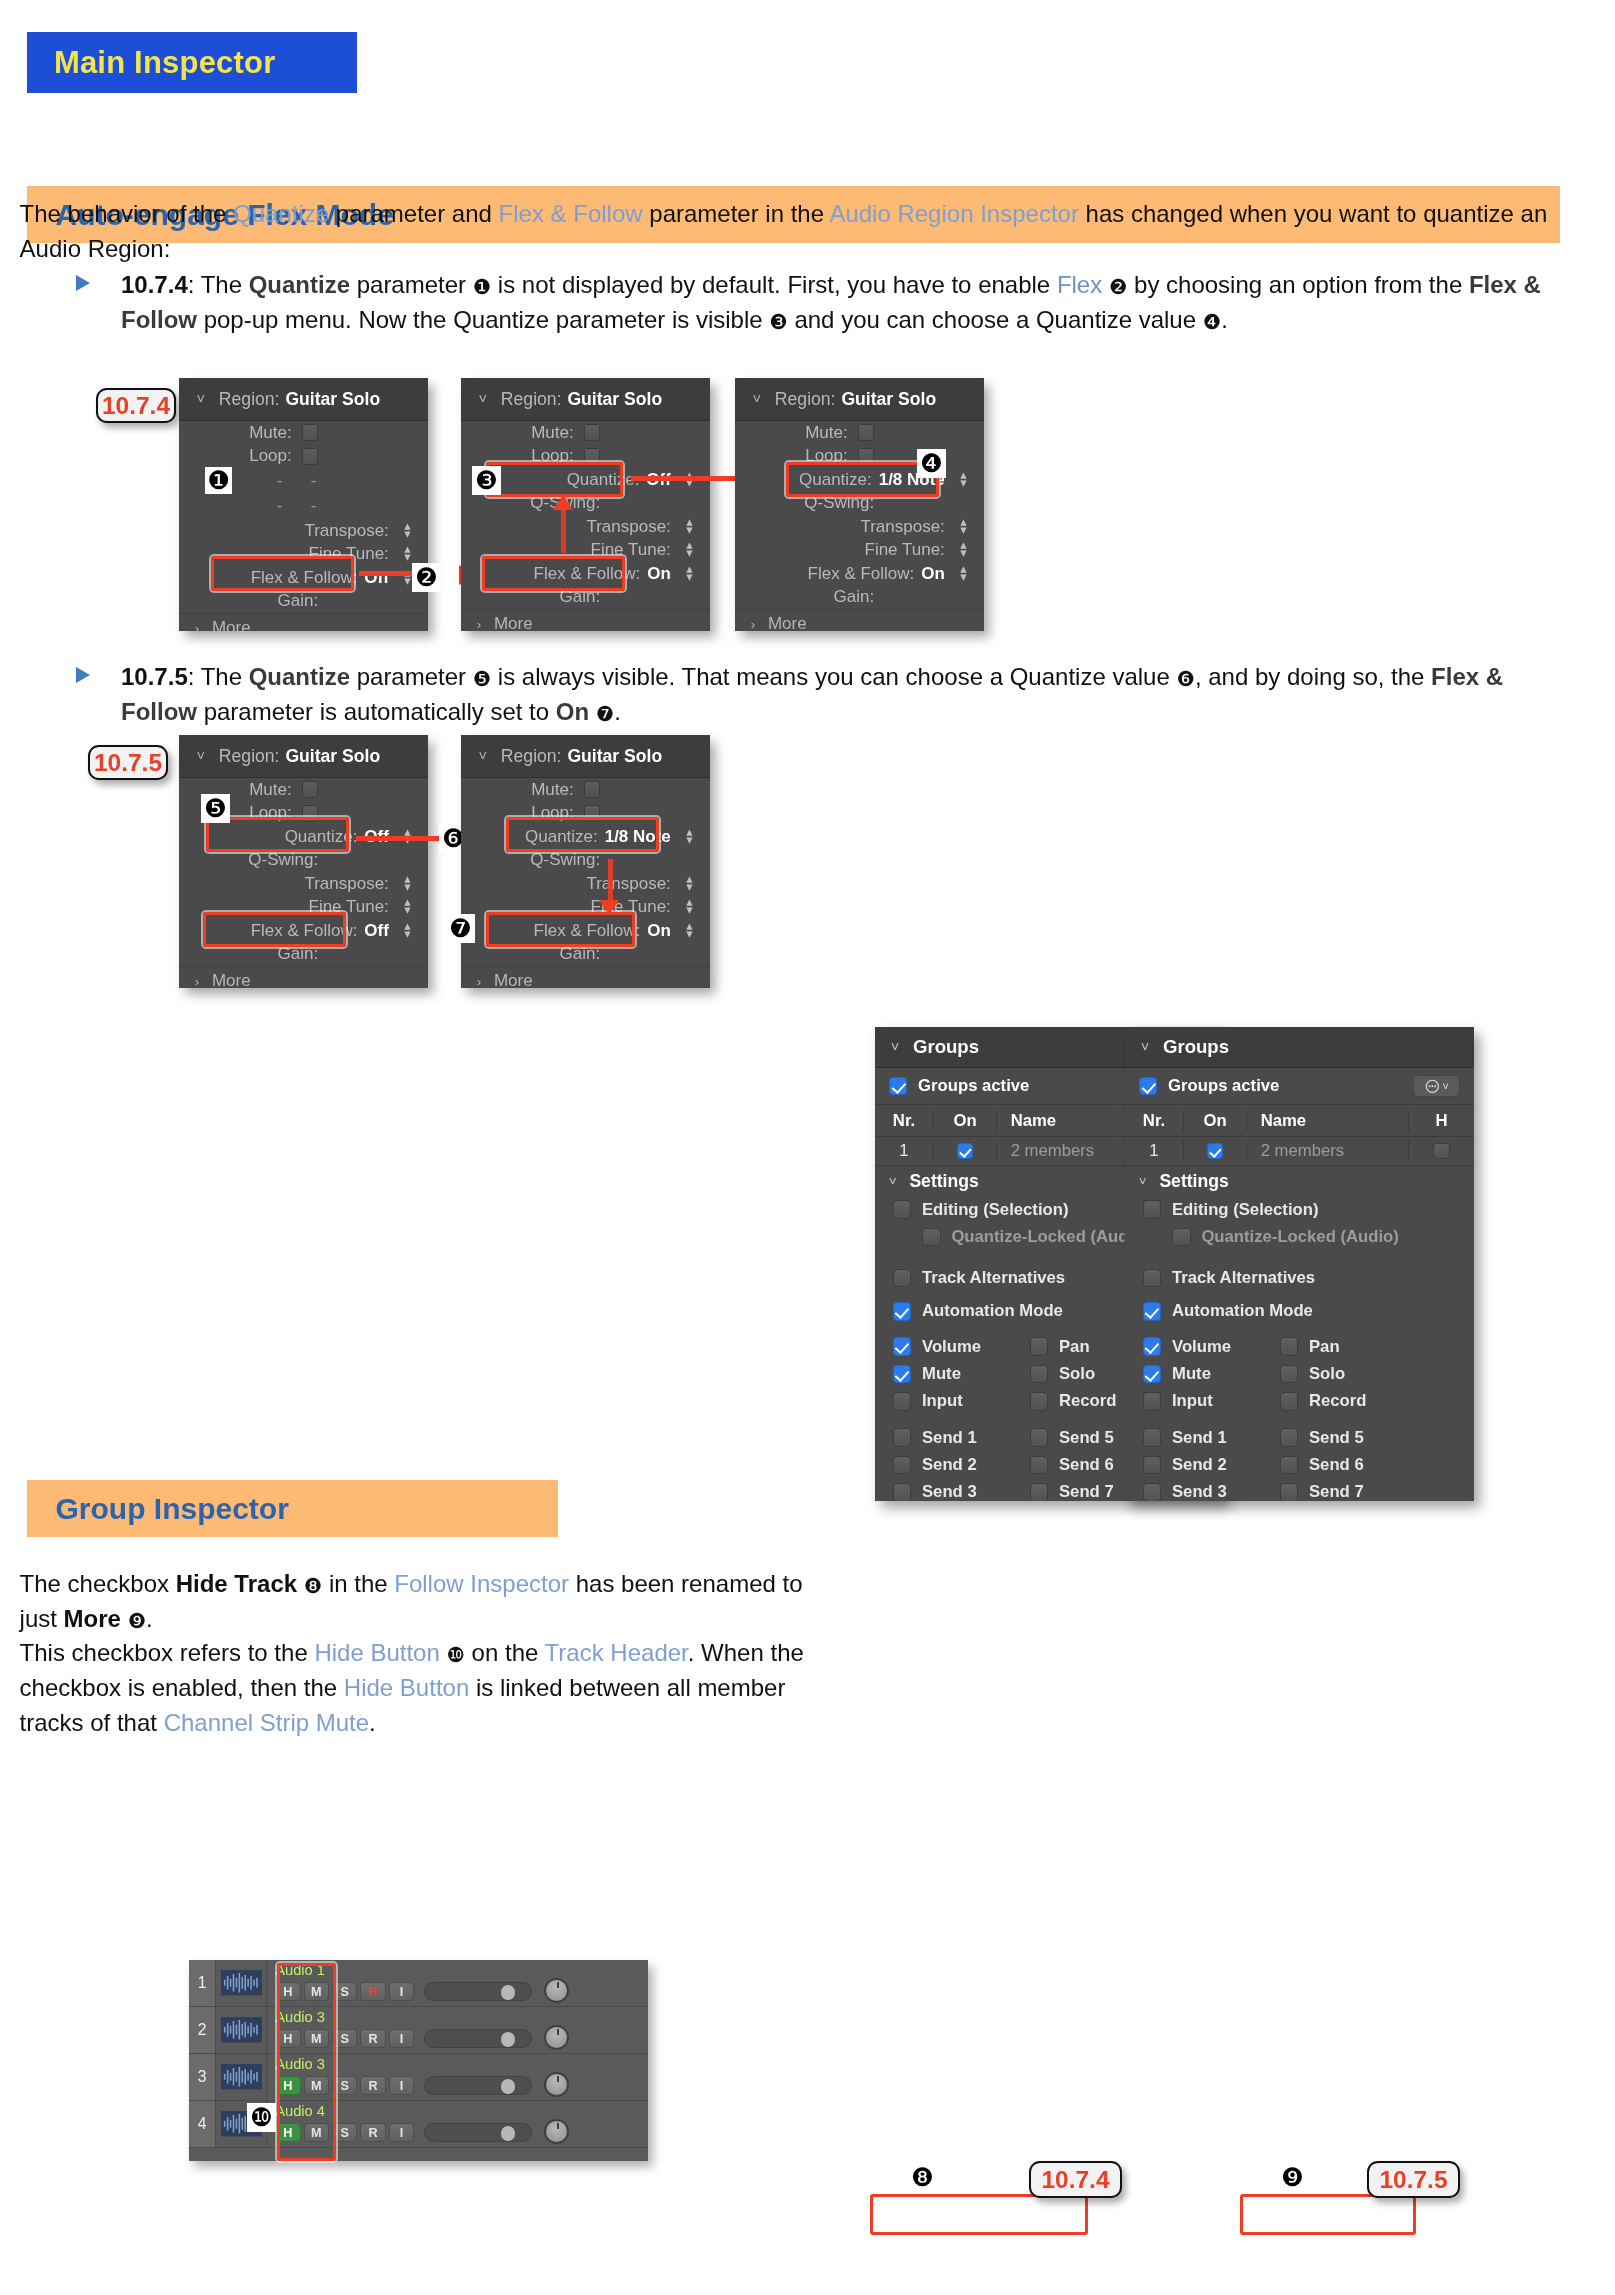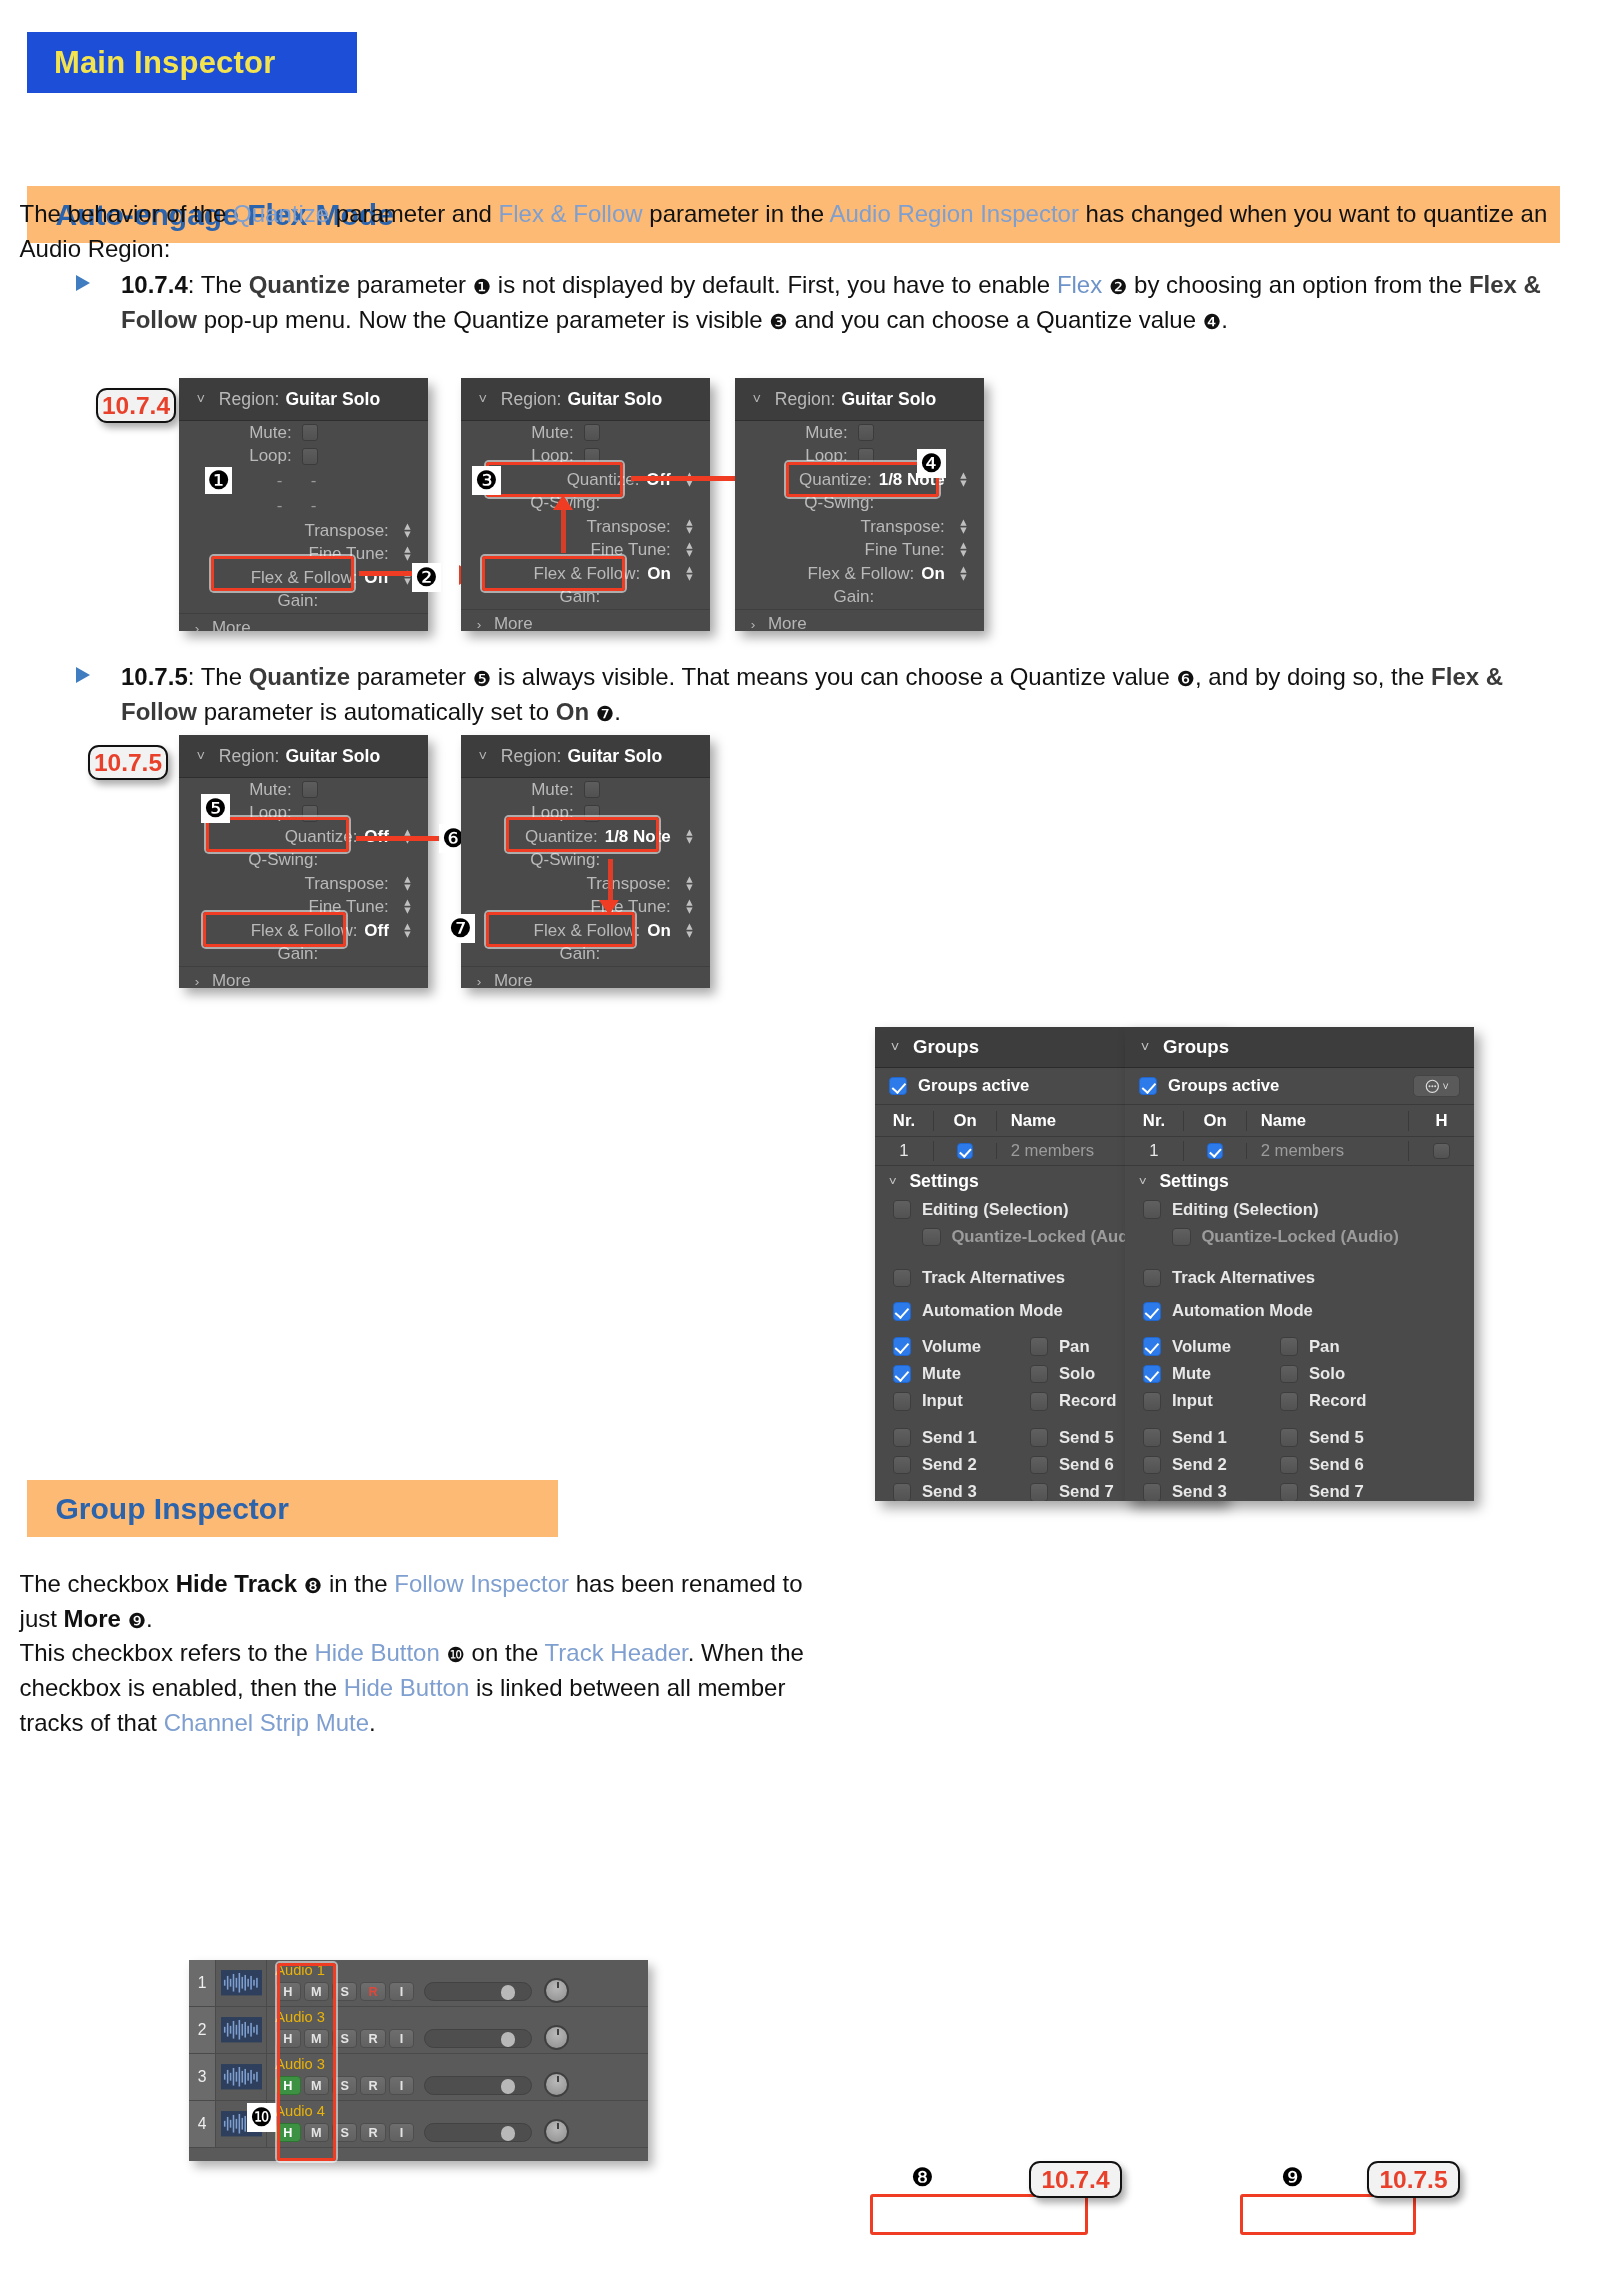--- a/index.html
+++ b/index.html
@@ -250,21 +250,21 @@
   .trk .num {
     width:27.4px; background:#6b6b6b; color:#eee; font-size:15.7px;
     display:flex;align-items:center;justify-content:center;
     border-right:1px solid #4a4a4a;
   }
   .trk .wave {
     width:51px; display:flex;align-items:center;justify-content:center;
     border-right:1px solid #4a4a4a; background:#5a5a5a;
   }
   .trk .body { flex:1; position:relative; padding:2.9px 0 0 7.8px; }
-  .trk .tname { color:#eab308; font-size:14.7px; line-height:14.7px; }
+  .trk .tname { color:#bef264; font-size:14.7px; line-height:14.7px; }
   .trk .btns { display:flex; align-items:center; gap:2.9px; margin-top:2.9px; }
   .tb {
     width:25.5px;height:18.6px;border-radius:3.9px;
     background:linear-gradient(#6e6e6e,#616161);
     color:#e4e4e4; font-size:12.7px; font-weight:bold;
     display:flex;align-items:center;justify-content:center;
     border:1px solid #4d4d4d;
   }
   .tb.green { background:#3d9142; border-color:#2f7333; color:#fff; }
   .tb.red { color:#e0473a; }

